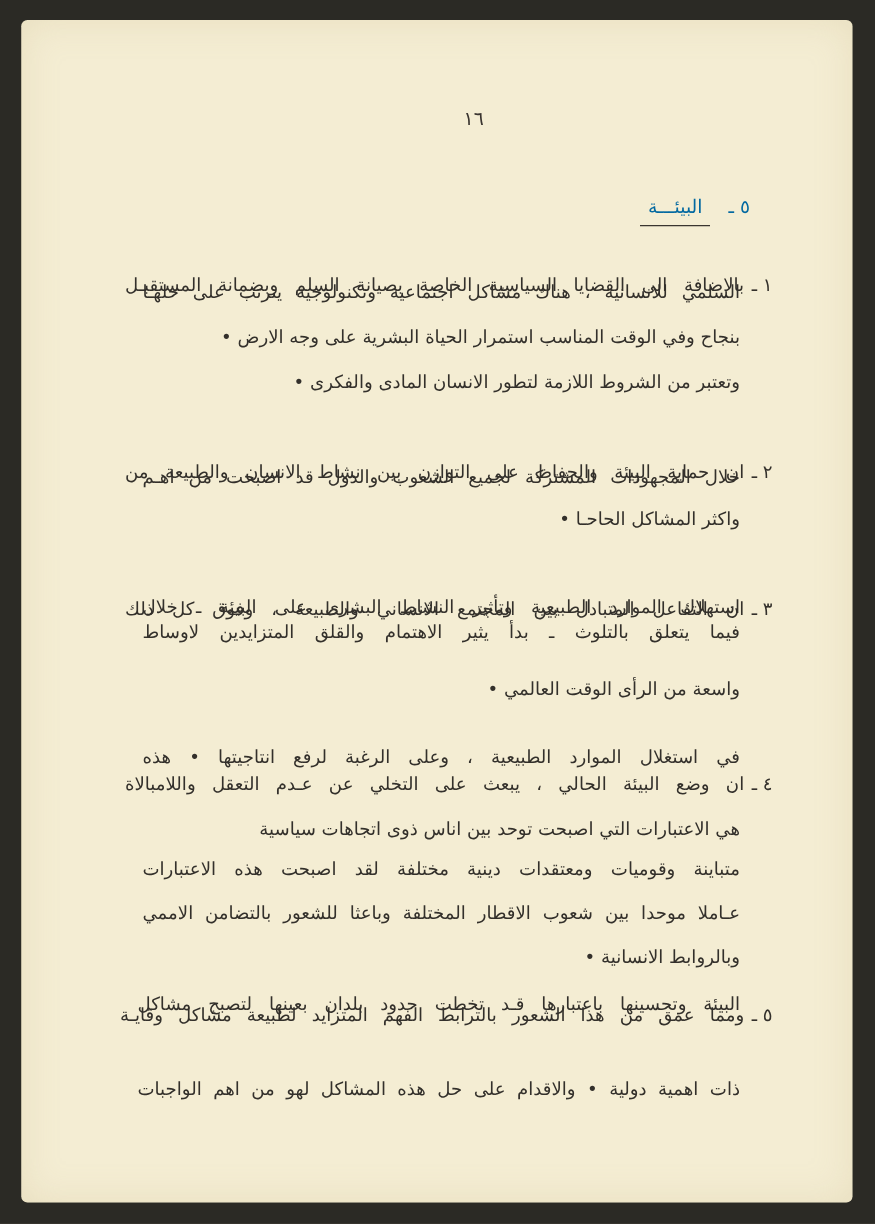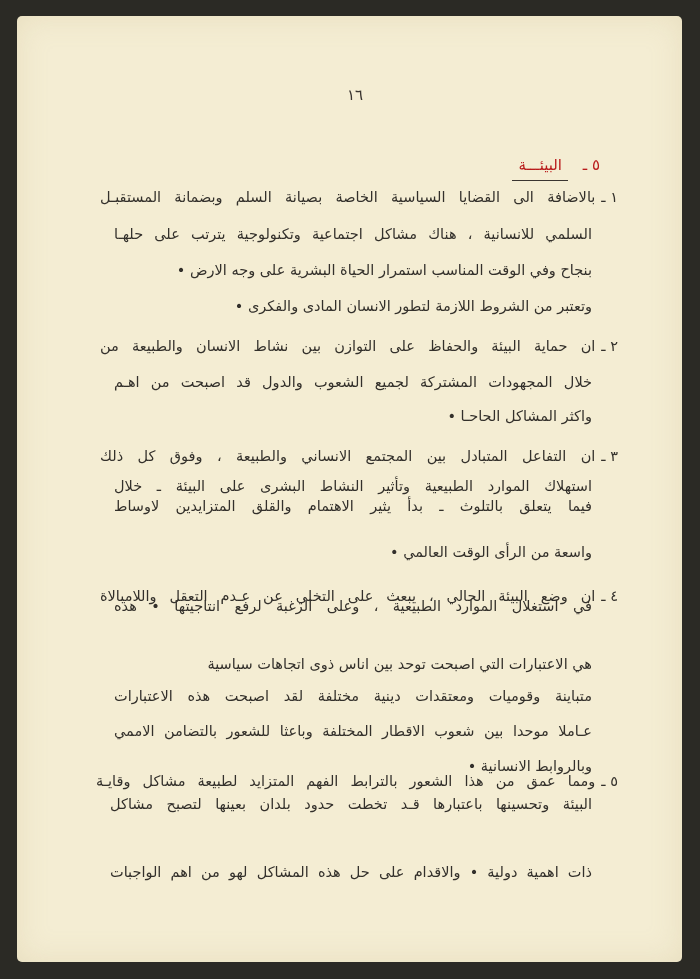--- a/index.html
+++ b/index.html
@@ -18,33 +18,33 @@
       height: 946px;
       background: #f4edd3;
       border-radius: 5px;
       box-shadow: inset 0 0 30px rgba(200,180,130,0.25);
     }
     .page-number {
       position: absolute;
       left: 330px;
       top: 70px;
       width: 40px;
-      text-align: left;
+      text-align: right;
       font-family: "DejaVu Sans", sans-serif;
       font-size: 15px;
       color: #3a3530;
       direction: rtl;
     }
     .heading {
       position: absolute;
       right: 82px;
       top: 140px;
       font-family: "DejaVu Sans", sans-serif;
       font-size: 15px;
-      color: #b91c1c;
+      color: #0369a1;
       direction: rtl;
       text-align: right;
     }
     .heading .num { margin-left: 10px; }
     .heading .title-text {
       display: inline-block;
       padding: 0 6px 6px 6px;
       border-bottom: 1.5px solid #3a3530;
       letter-spacing: 2px;
     }
@@ -68,20 +68,21 @@
     }
     .line.first { right: 82px; }
     .line.cont { right: 108px; }
     .line.justify {
       text-align: justify;
       text-align-last: justify;
     }
     .para-num {
       display: inline-block;
       margin-left: 6px;
+      margin-top: 32px;
     }
   </style>
 </head>
 <body>
 
 <div class="page">
   <div class="page-number">١٦</div>
   <div class="heading">
     <span class="num">٥ ـ</span>
     <span class="title-text">البيئـــة</span>

